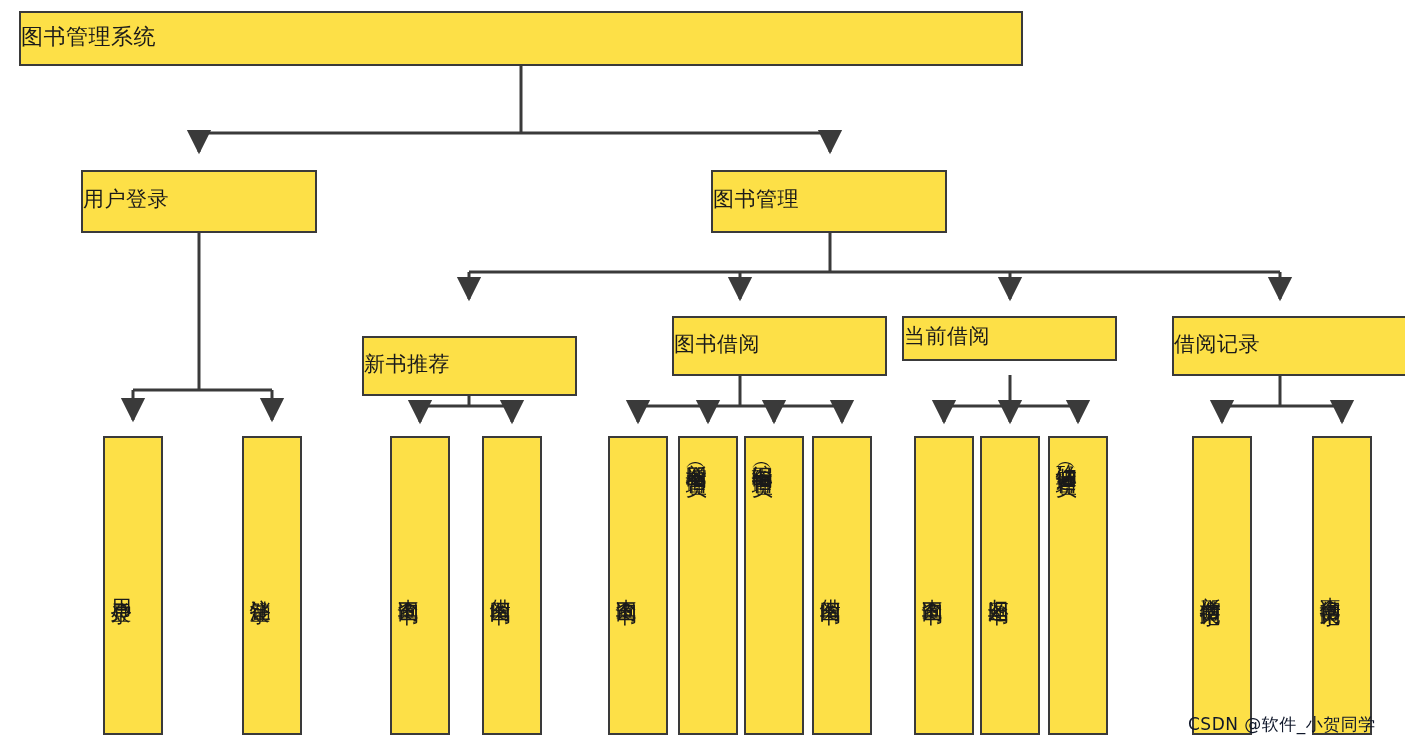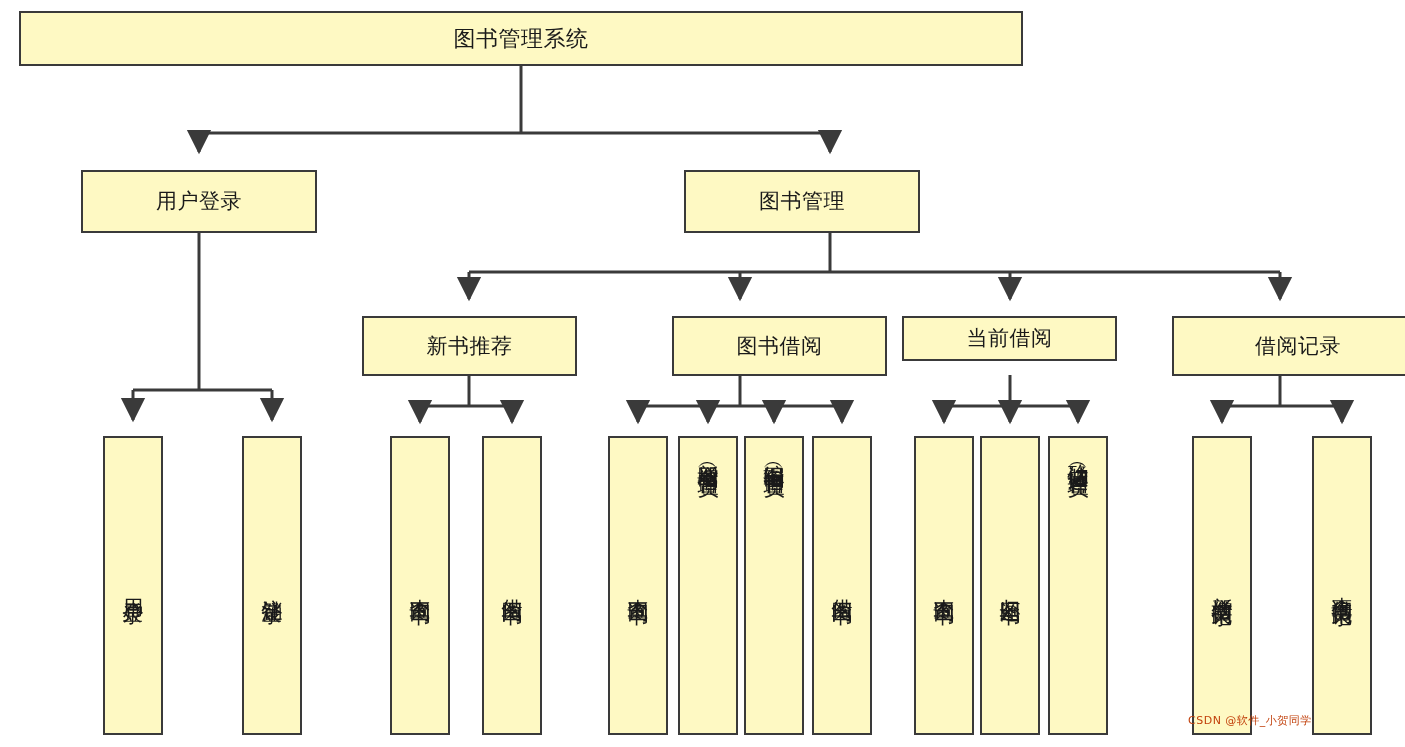--- a/index.html
+++ b/index.html
@@ -22,27 +22,28 @@
     position: absolute;
     left: 0;
     top: 0;
     width: 1405px;
     height: 747px;
     pointer-events: none;
   }
   .node {
     position: absolute;
     box-sizing: border-box;
-    background: #fef9c3;
+    background: #fde047;
     border: 2px solid #3a3a3a;
     display: flex;
     align-items: center;
-    justify-content: center;
+    justify-content: flex-start;
     color: #1a1a1a;
     z-index: 2;
+    font-family: Liberation Mono, monospace;
   }
   .node .label {
     display: block;
     text-align: center;
     line-height: 1.18;
     white-space: nowrap;
   }
   .node.horiz .label {
     font-size: 21px;
     letter-spacing: 0.5px;
@@ -64,22 +65,22 @@
     white-space: pre-line;
   }
   .node.leaf.centered {
     align-items: center;
     padding-top: 0;
   }
   .watermark {
     position: absolute;
     left: 1188px;
     top: 713px;
-    font-size: 11px;
-    color: #c2410c;
+    font-size: 17px;
+    color: #0f172a;
     letter-spacing: 0.5px;
     white-space: nowrap;
     z-index: 5;
   }
 </style>
 </head>
 <body>
 
 <div id="canvas">
 
@@ -133,25 +134,25 @@
     </g>
   </svg>
 
   <div class="node root horiz" style="left:19px; top:11px; width:1004px; height:55px;">
     <span class="label">图书管理系统</span>
   </div>
 
   <div class="node horiz" style="left:81px; top:170px; width:236px; height:63px;">
     <span class="label">用户登录</span>
   </div>
-  <div class="node horiz" style="left:684px; top:170px; width:236px; height:63px;">
+  <div class="node horiz" style="left:711px; top:170px; width:236px; height:63px;">
     <span class="label">图书管理</span>
   </div>
 
-  <div class="node horiz" style="left:362px; top:316px; width:215px; height:60px;">
+  <div class="node horiz" style="left:362px; top:336px; width:215px; height:60px;">
     <span class="label">新书推荐</span>
   </div>
   <div class="node horiz" style="left:632px; top:316px; width:215px; height:60px;margin-left:40px;">
     <span class="label">图书借阅</span>
   </div>
   <div class="node horiz" style="left:902px; top:316px; width:215px; height:45px;">
     <span class="label">当前借阅</span>
   </div>
   <div class="node horiz" style="left:1172px; top:316px; width:252px; height:60px;">
     <span class="label">借阅记录</span>

